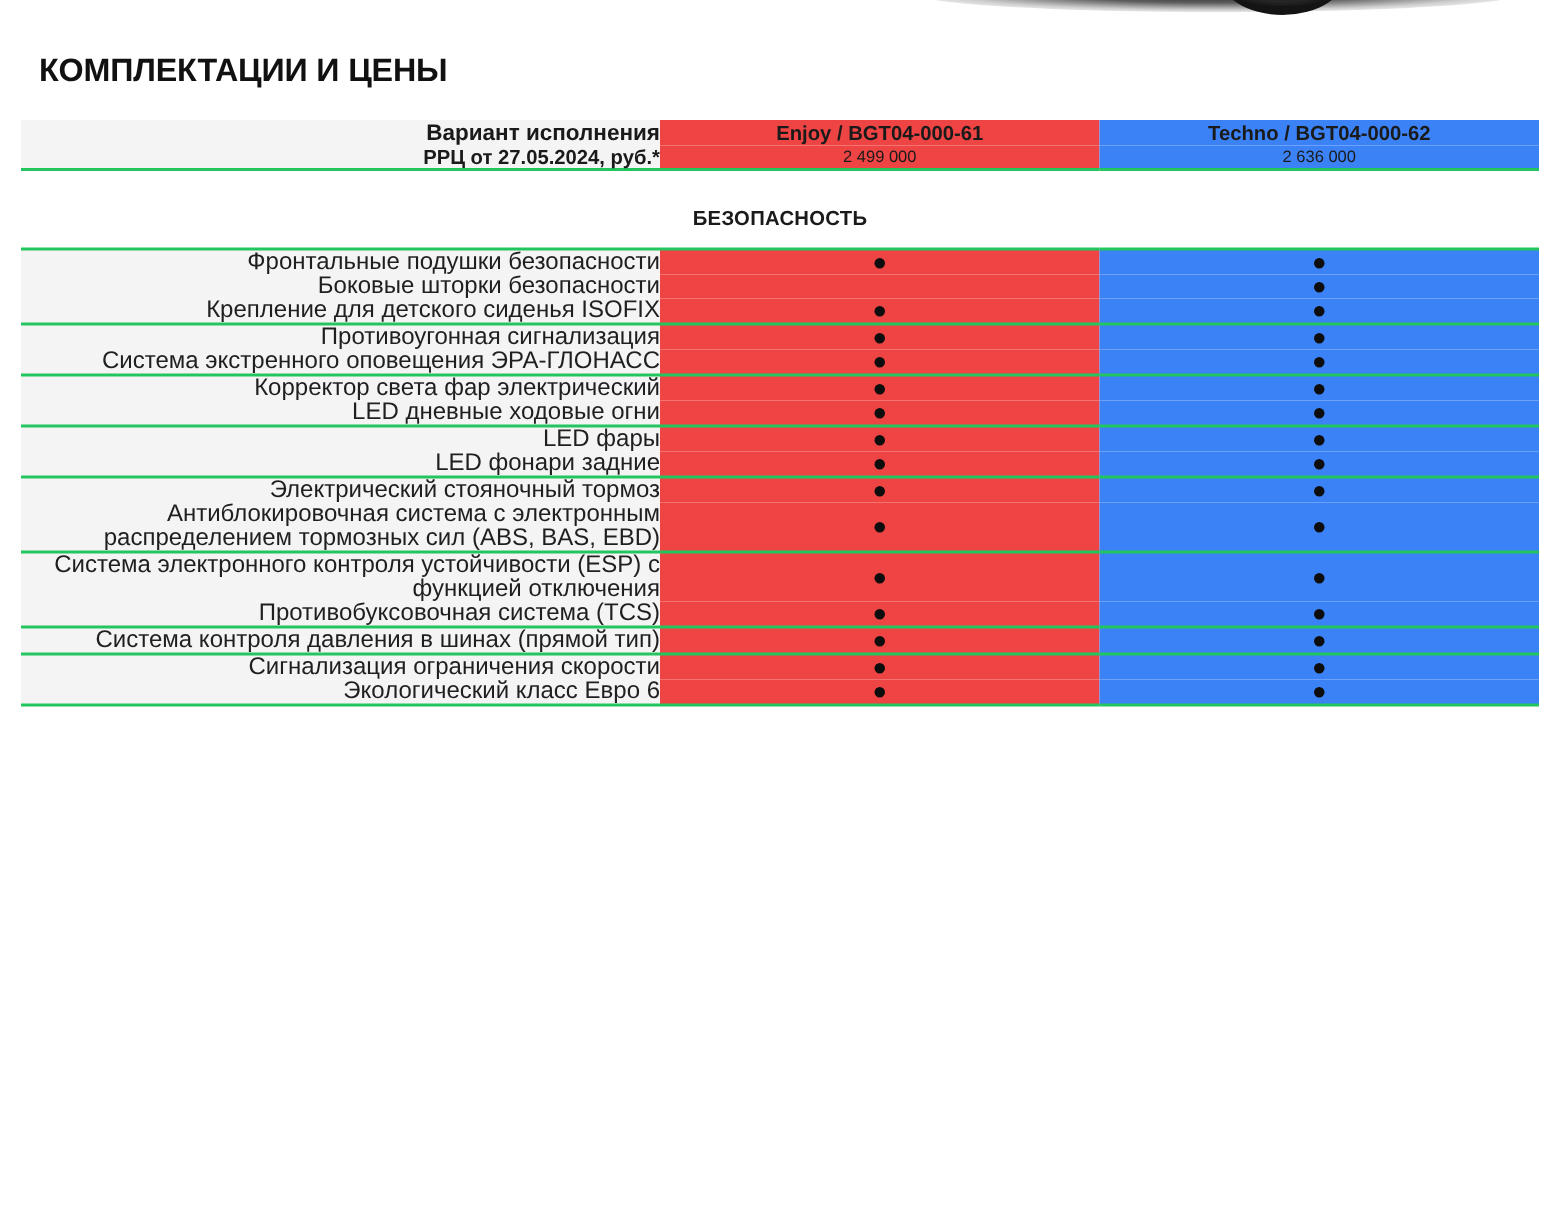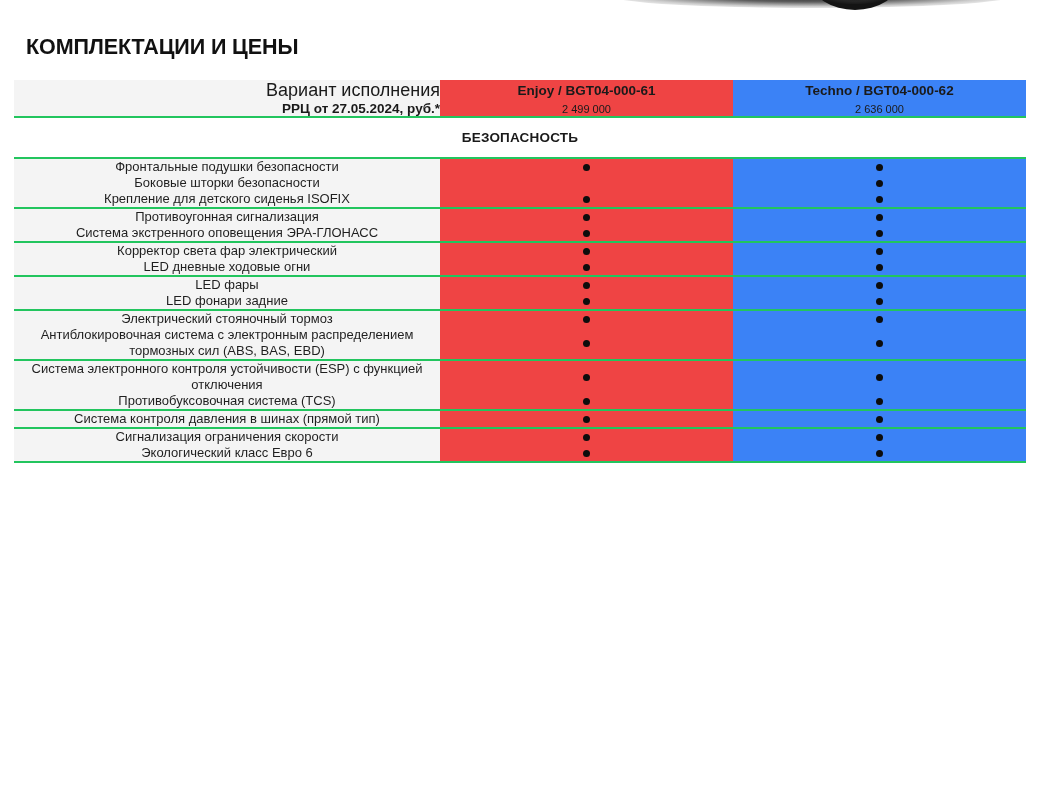--- a/index.html
+++ b/index.html
@@ -92,22 +92,22 @@
   .cell-feature { background: #f4f4f4; }
   .cell-trim1   { background: #ef4444; }
   .cell-trim2   { background: #3b82f6; }
 
   
   tr.rule-below > td { border-bottom: 2px solid #22c55e; }
 
   
   .hdr-feature {
     text-align: right;
-    font-weight: normal;
-    font-size: 18px;
+    font-weight: bold;
+    font-size: 15px;
     padding: 10px 14px 10px 0;
     background: #f4f4f4;
   }
   .hdr-trim {
     text-align: center;
     font-weight: bold;
     font-size: 13.5px;
     padding: 10px 6px;
   }
 
@@ -125,28 +125,28 @@
     padding: 8px 6px;
   }
 
   
   .section-row > td {
     background: #ffffff;
     text-align: center;
     font-weight: bold;
     font-size: 13.5px;
     letter-spacing: 0.2px;
-    padding: 8px 0 9px 0;
+    padding: 20px 0 9px 0;
     height: 22px;
   }
 
   
   .feat-label {
-    text-align: center;
-    font-size: 13px;
+    text-align: right;
+    font-size: 16px;
     line-height: 16px;
     padding: 9px 14px 9px 24px;
     color: #1f1f1f;
   }
   .feat-mark {
     text-align: center;
     font-size: 13px;
     line-height: 16px;
     padding: 9px 6px;
   }

